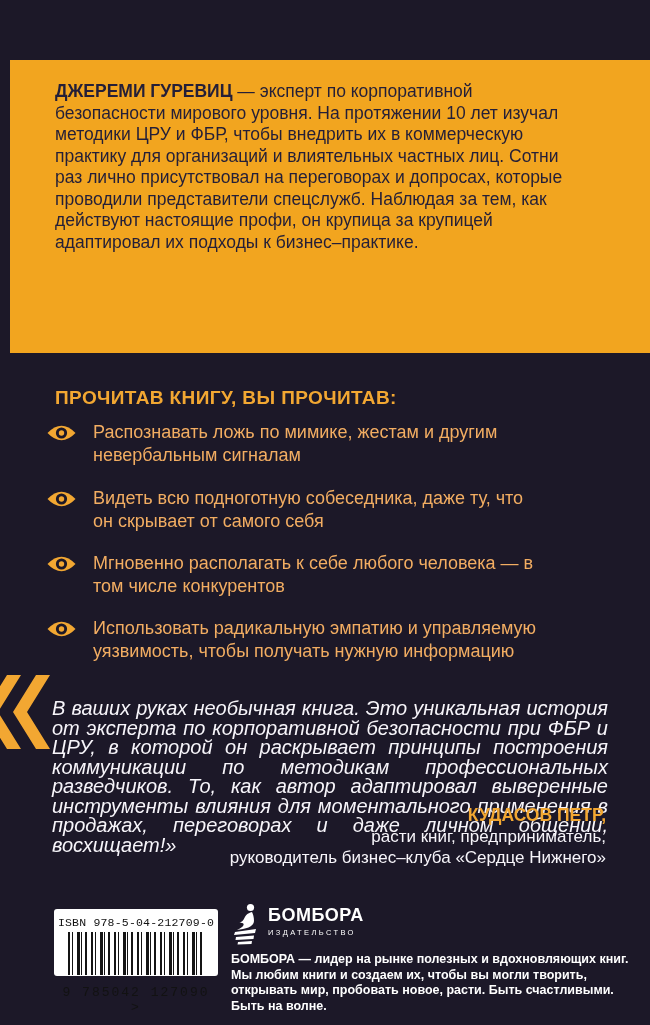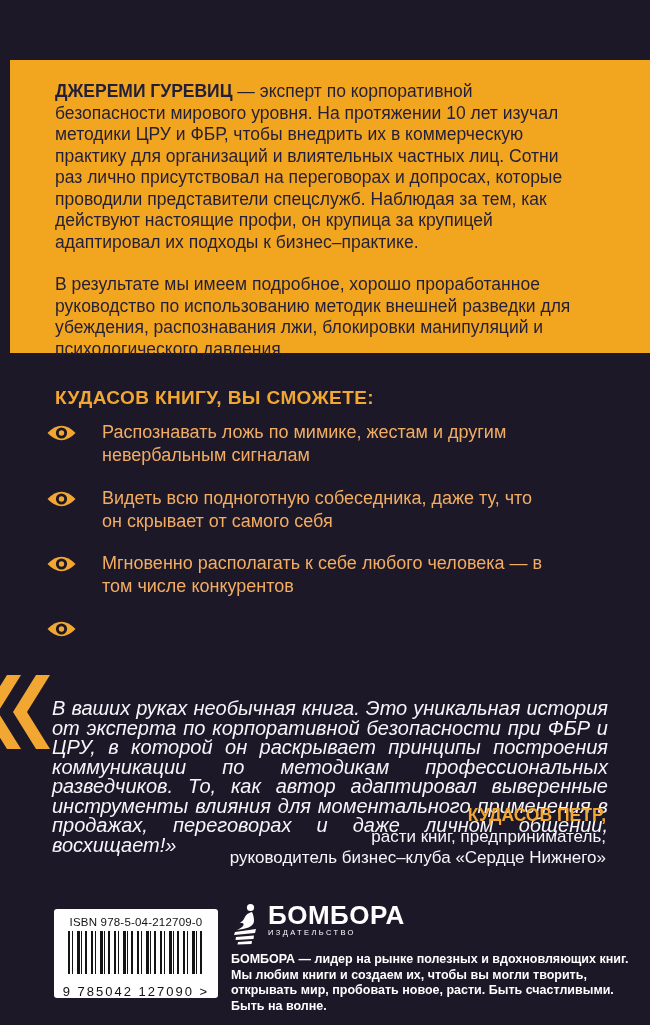--- a/index.html
+++ b/index.html
@@ -18,69 +18,68 @@
   }
   .author-panel p{margin:0;}
   .author-panel p + p{margin-top:21px;}
   .author-name{font-weight:bold;}
   
   .benefits-heading{
     position:absolute;left:55px;top:387px;
     color:#f2a732;font-weight:bold;font-size:19px;letter-spacing:.4px;
   }
   .benefit{
-    position:absolute;left:45px;display:flex;gap:24px;width:545px;
+    position:absolute;left:45px;display:flex;gap:15px;width:545px;
   }
   .benefit .eye{flex:0 0 33px;margin-top:1px;}
   .benefit .txt{
     color:#f2ad62;font-size:18px;line-height:23px;max-width:450px;
   }
   .b1{top:421px}.b2{top:487px}.b3{top:552px}.b4{top:617px}
   
   .quote-mark{position:absolute;left:-16px;top:673px;}
   .quote-text{
     position:absolute;left:52px;top:699px;width:556px;
     color:#f7f5fa;font-style:italic;font-size:20px;line-height:19.5px;
     text-align:justify;
   }
   .attribution{position:absolute;right:44px;top:805px;text-align:right;}
   .attr-name{color:#f2a732;font-weight:bold;font-size:17.5px;line-height:21px;}
   .attr-desc{color:#f7f5fa;font-size:17px;line-height:21px;}
   
   .barcode-card{
-    position:absolute;left:54px;top:909px;width:164px;height:89px;
+    position:absolute;left:54px;top:909px;width:164px;height:67px;
     background:#fff;border-radius:3px;box-sizing:border-box;
-    padding-top:7px;text-align:center;
+    padding-top:7px;text-align:center;font-family:Liberation Mono, monospace;
   }
   .isbn{font-size:11.5px;color:#121212;letter-spacing:.2px;}
   .bars{
     height:43px;margin:3px 14px 0 14px;
     background:repeating-linear-gradient(90deg,
       #141414 0 2px,#fff 2px 4px,#141414 4px 5px,#fff 5px 9px,
       #141414 9px 12px,#fff 12px 13px,#141414 13px 14px,#fff 14px 17px,
       #141414 17px 19px,#fff 19px 23px);
   }
   .digits{font-size:13px;color:#121212;letter-spacing:2px;margin-top:10px;}
   .logo-row{position:absolute;left:230px;top:903px;display:flex;align-items:flex-start;gap:7px;}
-  .pub-name{color:#fff;font-weight:bold;font-size:26px;letter-spacing:.5px;line-height:24px;}
+  .pub-name{color:#fff;font-weight:bold;font-size:18px;letter-spacing:.5px;line-height:24px;}
   .pub-sub{color:#fff;font-size:7.5px;font-weight:normal;letter-spacing:2.4px;margin-top:1px;}
   .footer-desc{
     position:absolute;left:231px;top:952px;width:408px;
     color:#fff;font-size:12.5px;line-height:15.5px;font-weight:bold;
   }
 </style>
 </head>
 <body>
 
 <div class="author-panel">
   <p><span class="author-name">ДЖЕРЕМИ ГУРЕВИЦ</span><span> — эксперт по корпоративной безопасности мирового уровня. На протяжении 10 лет изучал методики ЦРУ и ФБР, чтобы внедрить их в коммерческую практику для организаций и влиятельных частных лиц. Сотни раз лично присутствовал на переговорах и допросах, которые проводили представители спецслужб. Наблюдая за тем, как действуют настоящие профи, он крупица за крупицей адаптировал их подходы к бизнес–практике.</span></p>
-  <p>В результате мы имеем подробное, хорошо проработанное руководство по использованию методик внешней разведки для убеждения, распознавания лжи, блокировки манипуляций и психологического давления.</p>
 </div>
 
-<div class="benefits-heading">КУДАСОВ КНИГУ, ВЫ СМОЖЕТЕ:</div>
+<div class="benefits-heading">ПРОЧИТАВ КНИГУ, ВЫ ПРОЧИТАВ:</div>
 
 <div class="benefit b1">
   <span class="eye">
     <svg width="33" height="22" viewBox="0 0 32 22">
       <path d="M2 11 Q16 -3.5 30 11 Q16 25.5 2 11 Z" fill="#f2a732"></path>
       <circle cx="16" cy="11" r="5.6" fill="#1c1828"></circle>
       <circle cx="16" cy="11" r="2.7" fill="#f2a732"></circle>
     </svg>
   </span>
   <span class="txt">Распознавать ложь по мимике, жестам и другим невербальным сигналам</span>
@@ -106,20 +105,21 @@
   <span class="txt">Мгновенно располагать к себе любого человека — в том числе конкурентов</span>
 </div>
 <div class="benefit b4">
   <span class="eye">
     <svg width="33" height="22" viewBox="0 0 32 22">
       <path d="M2 11 Q16 -3.5 30 11 Q16 25.5 2 11 Z" fill="#f2a732"></path>
       <circle cx="16" cy="11" r="5.6" fill="#1c1828"></circle>
       <circle cx="16" cy="11" r="2.7" fill="#f2a732"></circle>
     </svg>
   </span>
+  <span class="txt">Использовать радикальную эмпатию и управляемую уязвимость, чтобы получать нужную информацию</span>
 </div>
 
 <div class="quote-mark">
   <svg width="68" height="78" viewBox="0 0 68 78">
     <polygon points="23,2 0,39 23,76 37,76 14,39 37,2" fill="#f2a732"></polygon>
     <polygon points="52,2 29,39 52,76 66,76 43,39 66,2" fill="#f2a732"></polygon>
   </svg>
 </div>
 <div class="quote-text">В ваших руках необычная книга. Это уникальная история от эксперта по корпоративной безопасности при ФБР и ЦРУ, в которой он раскрывает принципы построения коммуникации по методикам профессиональных разведчиков. То, как автор адаптировал выверенные инструменты влияния для моментального применения в продажах, переговорах и даже личном общении, восхищает!»</div>
 

